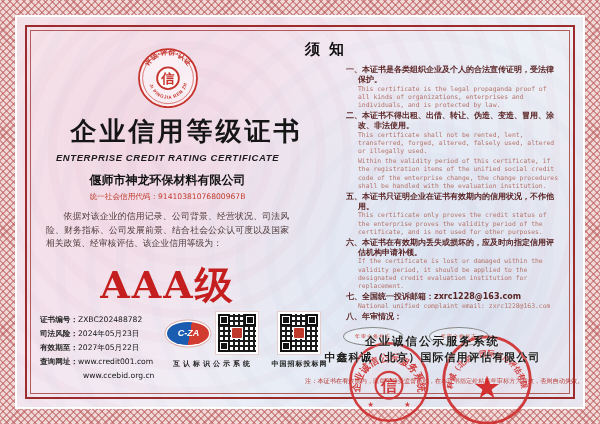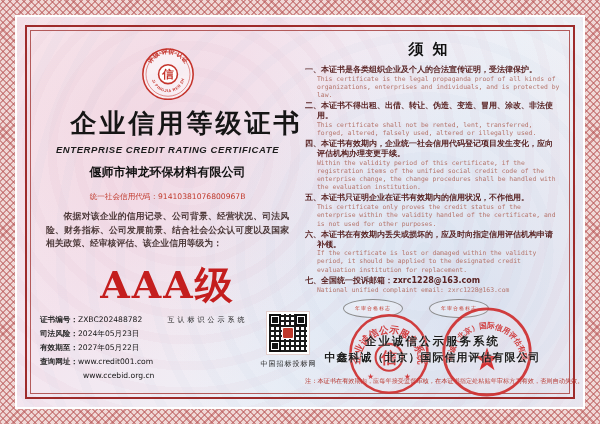--- a/index.html
+++ b/index.html
@@ -21,49 +21,49 @@
   .frame-inner{position:absolute;inset:3px;border:1px solid #b35a5a;}
   .content{position:absolute;inset:7px 9px;display:flex;gap:10px;}
 
   
   .left{width:255px;display:flex;flex-direction:column;align-items:center;}
   .badge{margin-top:10px;}
   .title{font-size:26px;font-weight:bold;color:#151515;letter-spacing:3px;margin-top:6px;white-space:nowrap;margin-left:38px;}
   .subtitle{font-size:9.5px;font-weight:bold;color:#1c1c1c;letter-spacing:.6px;margin-top:3px;
     font-family:"Liberation Sans",sans-serif;white-space:nowrap;font-style:italic;}
   .company{font-size:12px;font-weight:bold;color:#111;margin-top:9px;white-space:nowrap;}
-  .code{font-size:7.6px;color:#c0392b;margin-top:11px;font-family:"DejaVu Sans","Liberation Sans",sans-serif;}
-  .desc{font-size:8.8px;color:#4d3a3a;line-height:1.5;margin:8px 6px 0 6px;text-align:justify;text-indent:2em;font-weight:bold;}
+  .code{font-size:7.6px;color:#c0392b;margin-top:3px;font-family:"DejaVu Sans","Liberation Sans",sans-serif;}
+  .desc{font-size:8.8px;color:#4d3a3a;line-height:1.5;margin:8px 6px 0 6px;text-align:justify;text-indent:2em;}
   .rating{font-size:38px;font-weight:bold;color:#c41e1e;margin-top:10px;letter-spacing:2px;}
   .bottom{margin-top:auto;width:100%;display:flex;align-items:flex-start;gap:13px;padding-bottom:2px;}
   .fields{width:118px;font-family:"DejaVu Sans","Liberation Sans",sans-serif;}
   .frow{font-size:7.6px;color:#141414;margin:4px 0;white-space:nowrap;}
   .frow b{color:#2a2a2a;}
   .url2{margin-left:43px;margin-top:2px;}
   .grp{display:flex;flex-direction:column;align-items:center;}
   .grp-row{display:flex;align-items:center;gap:7px;height:44px;}
   .cza{width:42px;height:23px;border-radius:50%;background:linear-gradient(100deg,#1a5cb0 54%,#d23b2f 54%);
     color:#fff;font:italic bold 9px "Liberation Sans",sans-serif;display:flex;align-items:center;justify-content:center;
     box-shadow:0 0 0 1.5px #fff,0 0 0 2.5px #d9b1ae;}
-  .cap{font-size:7px;color:#222;letter-spacing:3px;margin-top:4px;font-weight:normal;white-space:nowrap;}
+  .cap{font-size:7px;color:#222;letter-spacing:3px;margin-top:4px;font-weight:bold;white-space:nowrap;}
   .cap2{letter-spacing:1px;}
   .qr{position:relative;width:38px;height:38px;background:#fff;border:2px solid #fff;box-shadow:0 0 0 1px #e3cfcd;
     background-image:
       repeating-linear-gradient(0deg,#1b1b1b 0 2px,rgba(0,0,0,0) 2px 5px),
       repeating-linear-gradient(90deg,#1b1b1b 0 2px,rgba(0,0,0,0) 2px 5px);}
   .qr::after{content:"";position:absolute;inset:13px;background:#c0392b;border:1px solid #fff;border-radius:2px;}
   .fp{position:absolute;width:8px;height:8px;border:2px solid #111;background:#fff;}
   .fp::after{content:"";position:absolute;inset:1px;background:#111;}
   .fp.tl{left:0;top:0}.fp.tr{right:0;top:0}.fp.bl{left:0;bottom:0}
 
   
   .right{flex:1;display:flex;flex-direction:column;font-family:"DejaVu Sans","Liberation Sans",sans-serif;min-width:0;}
-  .ntitle{text-align:center;font-size:15px;font-weight:bold;color:#101010;letter-spacing:9px;
+  .ntitle{text-align:left;font-size:15px;font-weight:bold;color:#101010;letter-spacing:9px;
     font-family:"DejaVu Serif","Liberation Serif",serif;margin:2px 0 6px 0;}
-  .nitem{margin-bottom:2px;}
+  .nitem{margin-bottom:2px;margin-left:41px;}
   .zh{font-size:8px;line-height:1.22;color:#5a2424;font-weight:bold;text-indent:-12px;padding-left:12px;}
   .en{font-size:6.4px;line-height:1.28;color:#b5756c;padding-left:12px;font-family:"DejaVu Sans Mono","Liberation Mono",monospace;}
   .ovals{display:flex;gap:26px;margin:3px 0 0 38px;}
   .oval{width:58px;height:17px;border:1px solid #8a8a8a;border-radius:50%;display:flex;align-items:center;justify-content:center;
     font-size:5px;color:#c0392b;letter-spacing:1px;background:rgba(255,255,255,.25);}
   .sealzone{position:relative;height:86px;margin-top:2px;}
   .seal{position:absolute;opacity:.92;}
   .seal.l{left:42px;top:-8px;}
   .seal.r{left:136px;top:-14px;}
   .line1,.line2{position:absolute;left:0;right:0;text-align:center;font-weight:bold;color:#1d1d1d;
@@ -111,20 +111,28 @@
 
             <div class="bottom">
               <div class="fields">
                 <div class="frow"><b>证书编号：</b><span>ZXBC202488782</span></div>
                 <div class="frow"><b>司法风险：</b><span>2024年05月23日</span></div>
                 <div class="frow"><b>有效期至：</b><span>2027年05月22日</span></div>
                 <div class="frow"><b>查询网址：</b><span>www.credit001.com</span></div>
                 <div class="frow url2">www.ccebid.org.cn</div>
               </div>
               <div class="grp">
+                <div class="grp-row">
+                  <div class="cza">C-ZA</div>
+                  <div class="qr">
+                      <span class="fp tl"></span>
+                      <span class="fp tr"></span>
+                      <span class="fp bl"></span>
+                    </div>
+                </div>
                 <div class="cap">互认标识公示系统</div>
               </div>
               <div class="grp">
                 <div class="grp-row">
                   <div class="qr">
                       <span class="fp tl"></span>
                       <span class="fp tr"></span>
                       <span class="fp bl"></span>
                     </div>
                 </div>
@@ -138,34 +146,36 @@
 
             <div class="nitem">
               <div class="zh">一、本证书是各类组织企业及个人的合法宣传证明，受法律保护。</div>
               <div class="en">This certificate is the legal propaganda proof of all kinds of organizations, enterprises and individuals, and is protected by law.</div>
             </div>
             <div class="nitem">
               <div class="zh">二、本证书不得出租、出借、转让、伪造、变造、冒用、涂改、非法使用。</div>
               <div class="en">This certificate shall not be rented, lent, transferred, forged, altered, falsely used, altered or illegally used.</div>
             </div>
             <div class="nitem">
-              <div class="zh">四、本证书有效期内，企业统一社会信用代码登记项目发生变化，应向评估机构办理变更手续。</div>
               <div class="en">Within the validity period of this certificate, if the registration items of the unified social credit code of the enterprise change, the change procedures shall be handled with the evaluation institution.</div>
             </div>
             <div class="nitem">
               <div class="zh">五、本证书只证明企业在证书有效期内的信用状况，不作他用。</div>
-              <div class="en">This certificate only proves the credit status of the enterprise within the validity handled of the certificate, and is not used for other purposes.</div>
+              <div class="en">This certificate only proves the credit status of the enterprise proves the validity period of the certificate, and is not used for other purposes.</div>
             </div>
             <div class="nitem">
               <div class="zh">六、本证书在有效期内丢失或损坏的，应及时向指定信用评估机构申请补领。</div>
               <div class="en">If the certificate is lost or damaged within the validity period, it should be applied to the designated credit evaluation institution for replacement.</div>
             </div>
             <div class="nitem">
               <div class="zh">七、全国统一投诉邮箱：zxrc1228@163.com</div>
               <div class="en">National unified complaint email: zxrc1228@163.com</div>
+            </div>
+            <div class="nitem">
+              <div class="zh">八、年审情况：</div>
             </div>
 
             <div class="ovals">
               <div class="oval">年审合格标志</div>
               <div class="oval">年审合格标志</div>
             </div>
 
             <div class="sealzone">
               <svg class="seal l" width="84" height="84" viewBox="0 0 100 100">
                 <defs>

